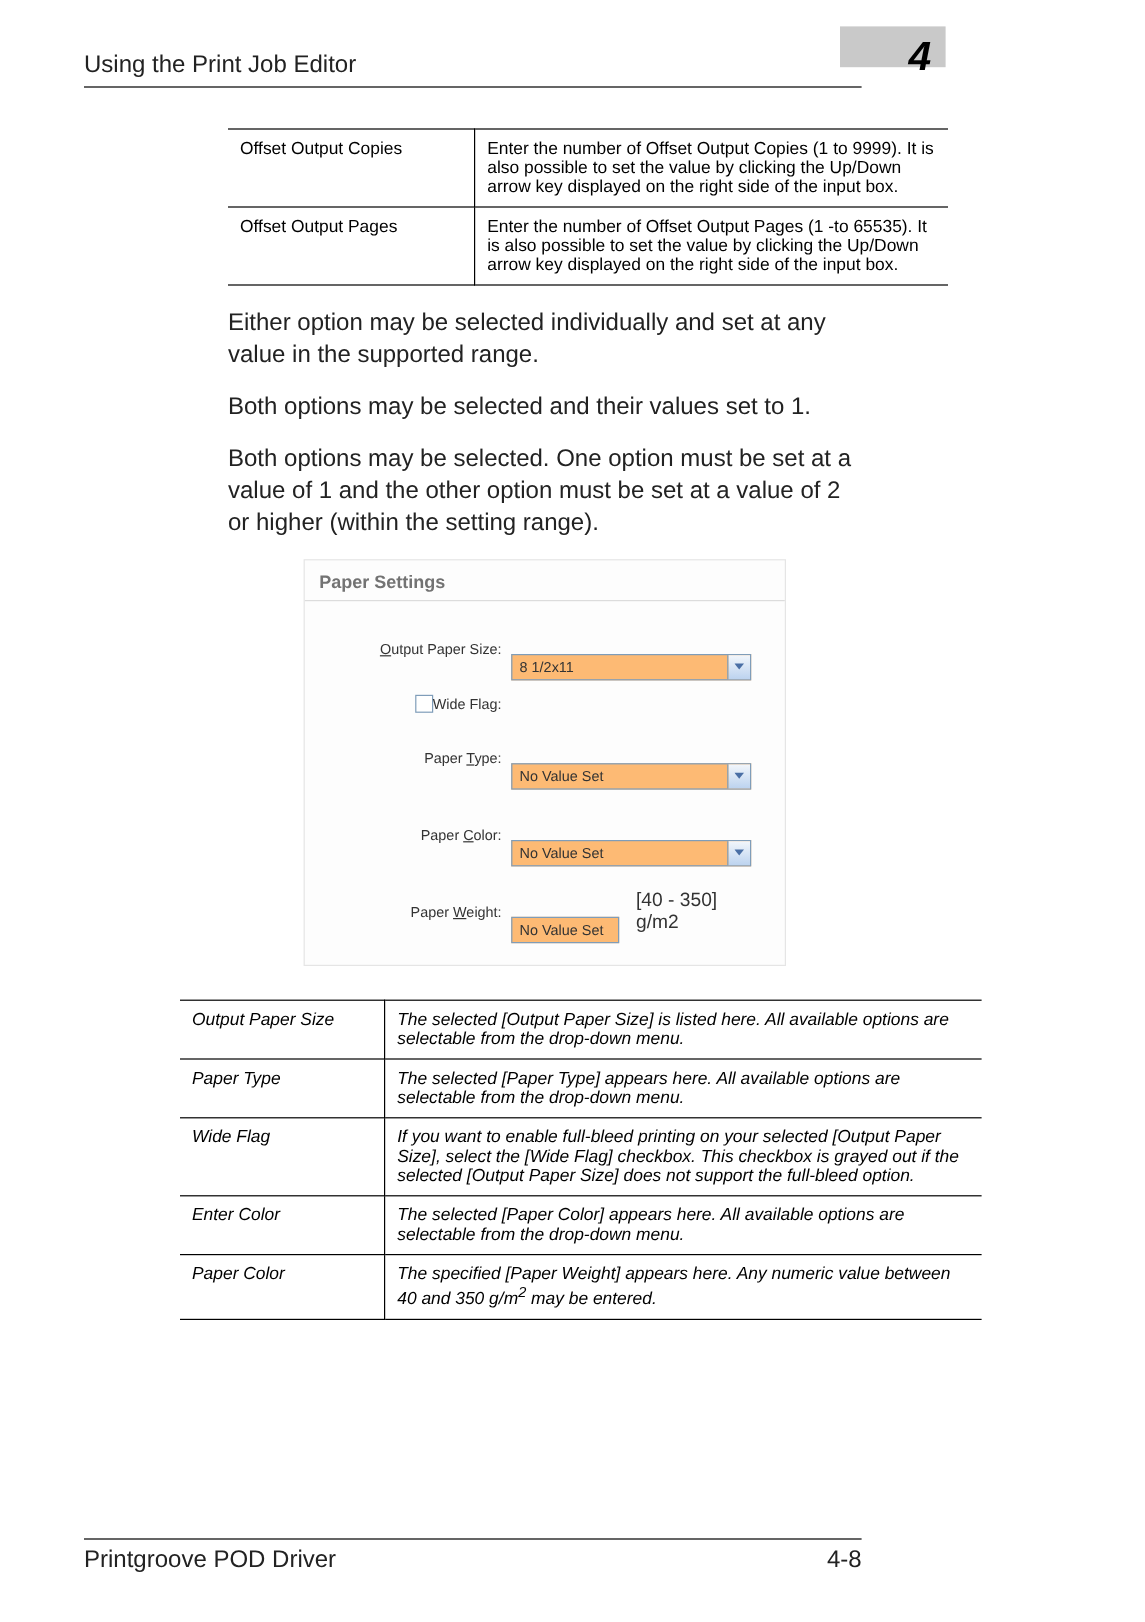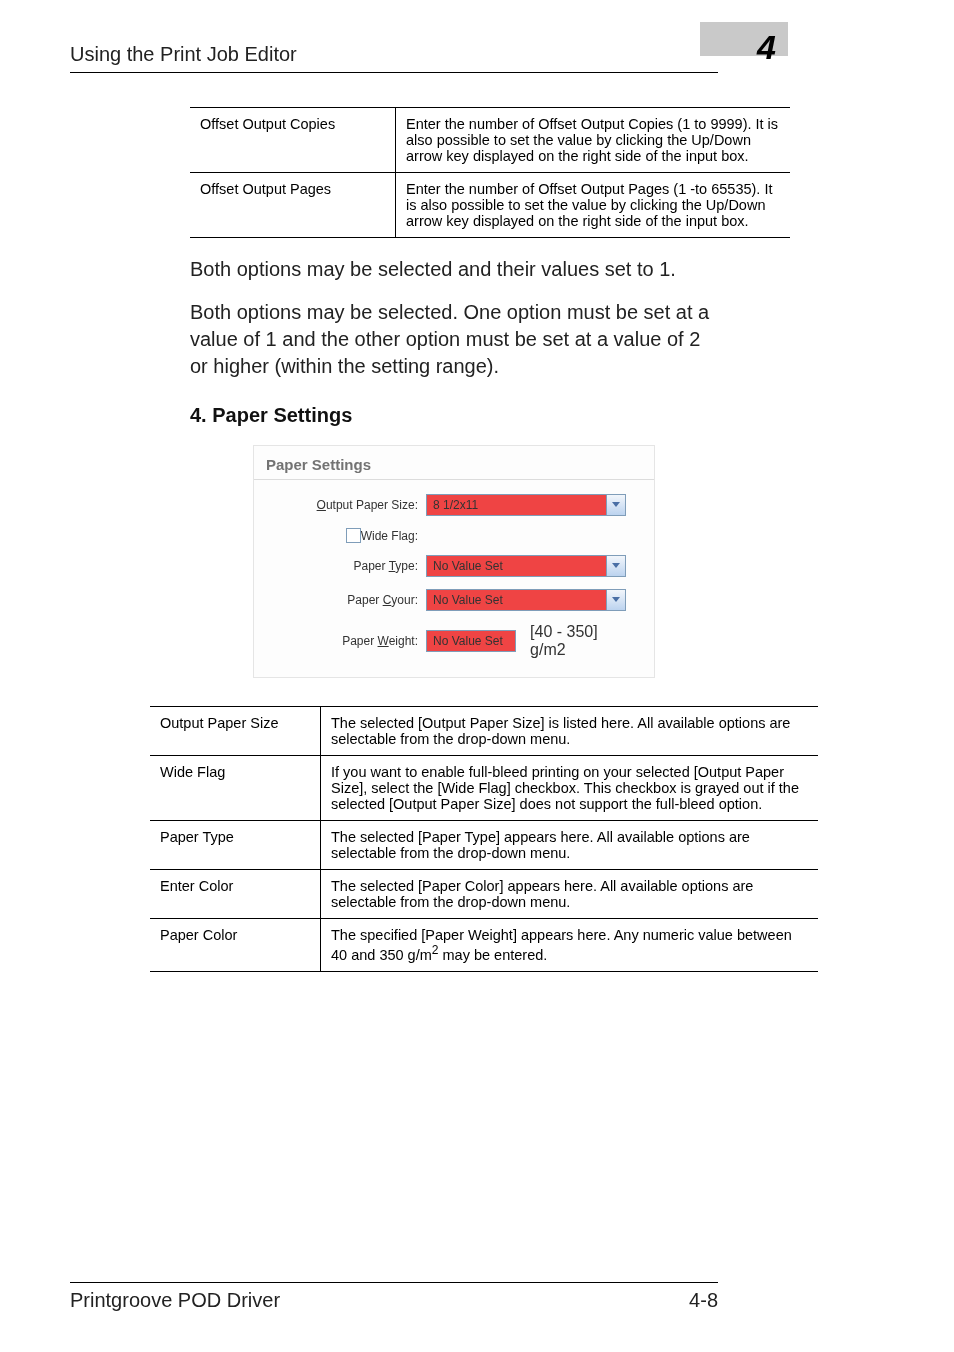--- a/index.html
+++ b/index.html
@@ -113,27 +113,28 @@
   .wideflag-row {
     grid-column: 1 / 2;
     display: flex;
     justify-content: flex-end;
     align-items: center;
     gap: 0;
   }
   .combo, .textbox {
     height: 22px;
     border: 1px solid #7f9db9;
-    background: #ef4444;
+    background: #fdba74;
     box-sizing: border-box;
     font-size: 12px;
     display: flex;
     align-items: center;
     padding: 0 0 0 6px;
     position: relative;
+    margin-top: 30px;
   }
   .combo .arrow {
     width: 18px;
     align-self: stretch;
     background: linear-gradient(#f2f6fb,#bcd3ef);
     border-left: 1px solid #7f9db9;
     display: flex;
     align-items: center;
     justify-content: center;
     margin-left: auto;
@@ -151,20 +152,21 @@
     border-collapse: collapse;
     width: 668px;
     font-size: 14.5px;
     margin-left: -40px;
   }
   table.settings-table td {
     border-top: 1px solid #000;
     border-bottom: 1px solid #000;
     padding: 8px 10px;
     vertical-align: top;
+    font-style: italic;
   }
   table.settings-table td.c1 {
     width: 150px;
     border-right: 1px solid #000;
   }
   .footer {
     position: absolute;
     bottom: 40px;
     left: 70px;
     right: 70px;
@@ -199,24 +201,24 @@
         <td class="info-col1 sep">Offset Output Copies</td>
         <td>Enter the number of Offset Output Copies (1 to 9999). It is also possible to set the value by clicking the Up/Down arrow key displayed on the right side of the input box.</td>
       </tr>
       <tr>
         <td class="info-col1 sep">Offset Output Pages</td>
         <td>Enter the number of Offset Output Pages (1 -to 65535). It is also possible to set the value by clicking the Up/Down arrow key displayed on the right side of the input box.</td>
       </tr>
     </tbody>
       </table>
 
+    <p class="body-text">Either option may be selected individually and set at any value in the supported range.</p>
     <p class="body-text">Both options may be selected and their values set to 1.</p>
     <p class="body-text">Both options may be selected. One option must be set at a value of 1 and the other option must be set at a value of 2 or higher (within the setting range).</p>
 
-    <div class="section-heading">4. Paper Settings</div>
 
     <div class="settings-panel">
       <div class="settings-title">Paper Settings</div>
       <div class="settings-grid">
 
         <div class="lbl">
           <span class="underline-letter">O</span><span>utput Paper Size:</span>
         </div>
         <div class="combo">
           <span>8 1/2x11</span>
@@ -242,21 +244,21 @@
           <span>No Value Set</span>
           <span class="arrow">
             <svg viewBox="0 0 8 8">
                 <polygon points="0,1 8,1 4,6" fill="#4a6fa5"></polygon>
               </svg>
           </span>
         </div>
         <div></div>
 
         <div class="lbl">
-          <span>Paper </span><span class="underline-letter">C</span><span>your:</span>
+          <span>Paper </span><span class="underline-letter">C</span><span>olor:</span>
         </div>
         <div class="combo">
           <span>No Value Set</span>
           <span class="arrow">
             <svg viewBox="0 0 8 8">
                 <polygon points="0,1 8,1 4,6" fill="#4a6fa5"></polygon>
               </svg>
           </span>
         </div>
         <div></div>
@@ -275,26 +277,26 @@
       </div>
     </div>
 
     <table class="settings-table">
       <tbody>
           <tr>
         <td class="c1">Output Paper Size</td>
         <td>The selected [Output Paper Size] is listed here. All available options are selectable from the drop-down menu.</td>
       </tr>
       <tr>
+        <td class="c1">Paper Type</td>
+        <td>The selected [Paper Type] appears here. All available options are selectable from the drop-down menu.</td>
+      </tr>
+      <tr>
         <td class="c1">Wide Flag</td>
         <td>If you want to enable full-bleed printing on your selected [Output Paper Size], select the [Wide Flag] checkbox. This checkbox is grayed out if the selected [Output Paper Size] does not support the full-bleed option.</td>
-      </tr>
-      <tr>
-        <td class="c1">Paper Type</td>
-        <td>The selected [Paper Type] appears here. All available options are selectable from the drop-down menu.</td>
       </tr>
       <tr>
         <td class="c1">Enter Color</td>
         <td>The selected [Paper Color] appears here. All available options are selectable from the drop-down menu.</td>
       </tr>
       <tr>
         <td class="c1">Paper Color</td>
         <td>
           <span>The specified [Paper Weight] appears here. Any numeric value between 40 and 350 g/m</span><sup>2</sup><span> may be entered.</span>
         </td>

